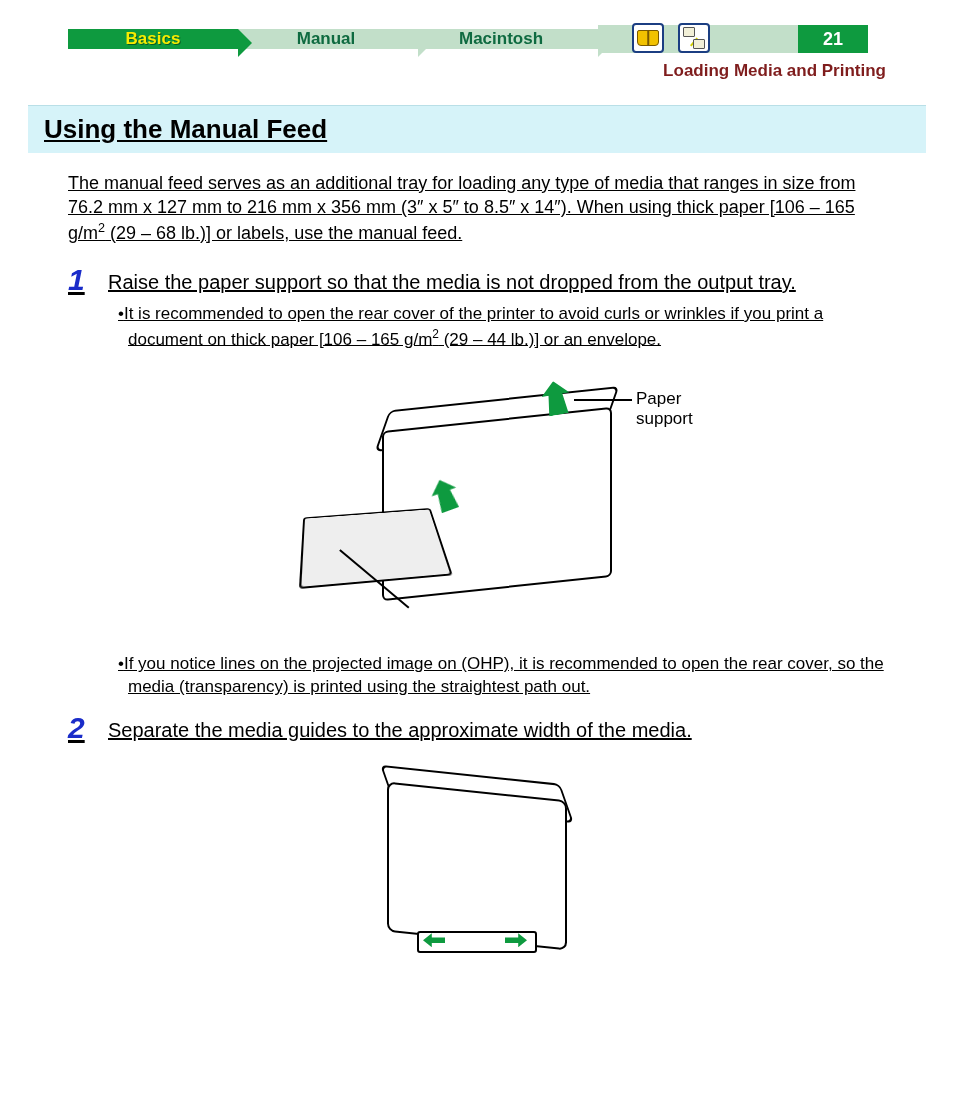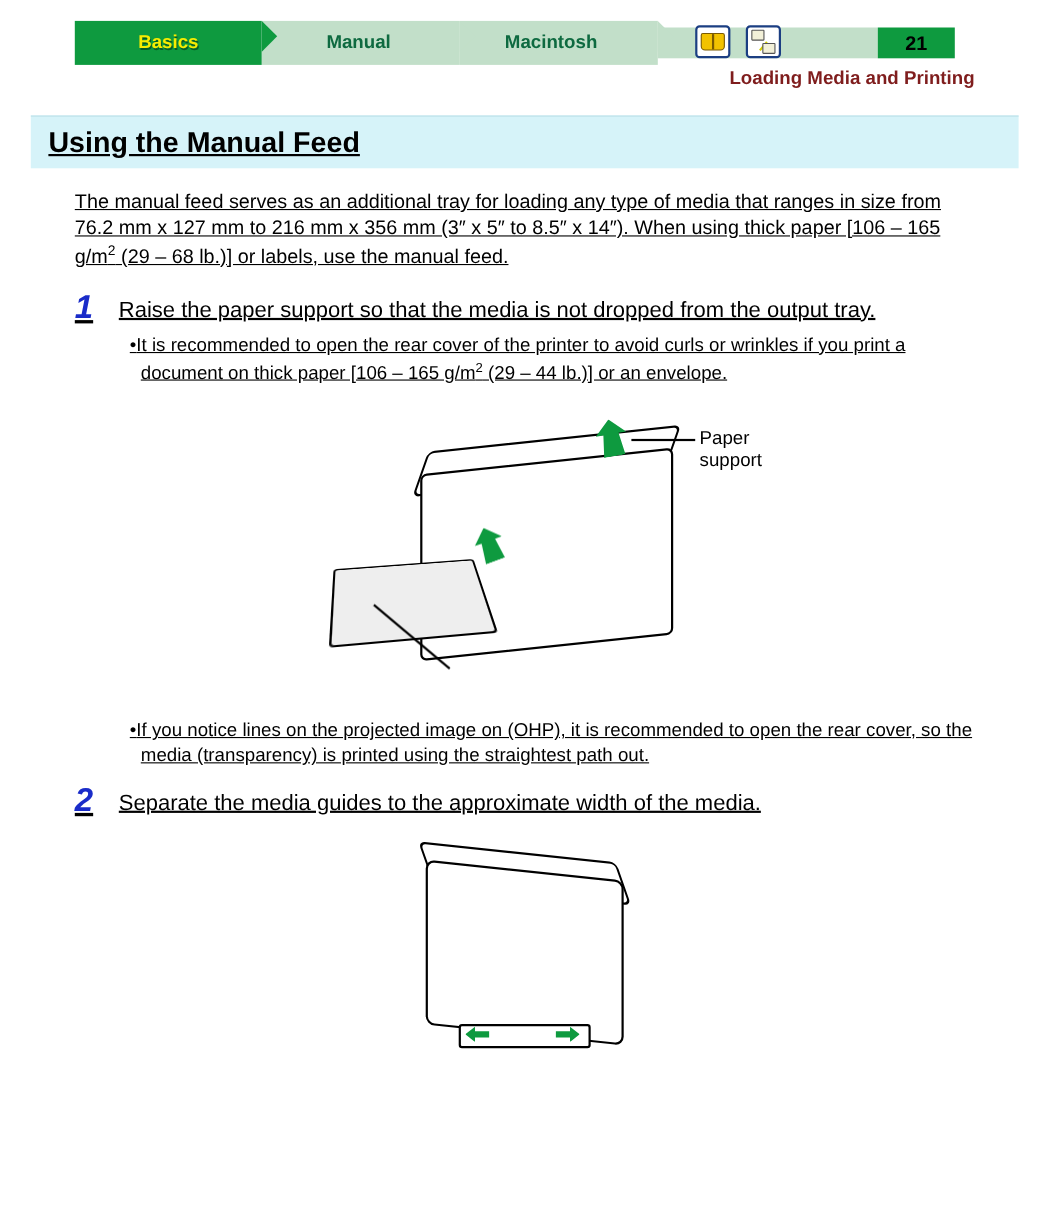--- a/index.html
+++ b/index.html
@@ -11,21 +11,21 @@
       padding: 0;
       color: #000;
     }
     .nav-bar {
       display: flex;
       align-items: center;
       margin: 25px 0 6px 68px;
       height: 28px;
     }
     .tab {
-      height: 40px;
+      height: 20px;
       padding: 0 44px;
       display: flex;
       align-items: center;
       justify-content: center;
       font-size: 17px;
       font-weight: bold;
       position: relative;
     }
     .tab-active {
       background: #0e9a3f;
@@ -112,21 +112,21 @@
     }
     .net-wire {
       position: absolute;
       width: 2px; height: 10px;
       background: #d0cf00;
       top: 12px; left: 13px;
       transform: rotate(40deg);
     }
     .page-number {
       background: #0e9a3f;
-      color: #000000;
+      color: #ffffff;
       font-weight: bold;
       font-size: 18px;
       width: 70px;
       height: 28px;
       display: flex;
       align-items: center;
       justify-content: center;
     }
     .breadcrumb {
       color: #7f1d1d;

